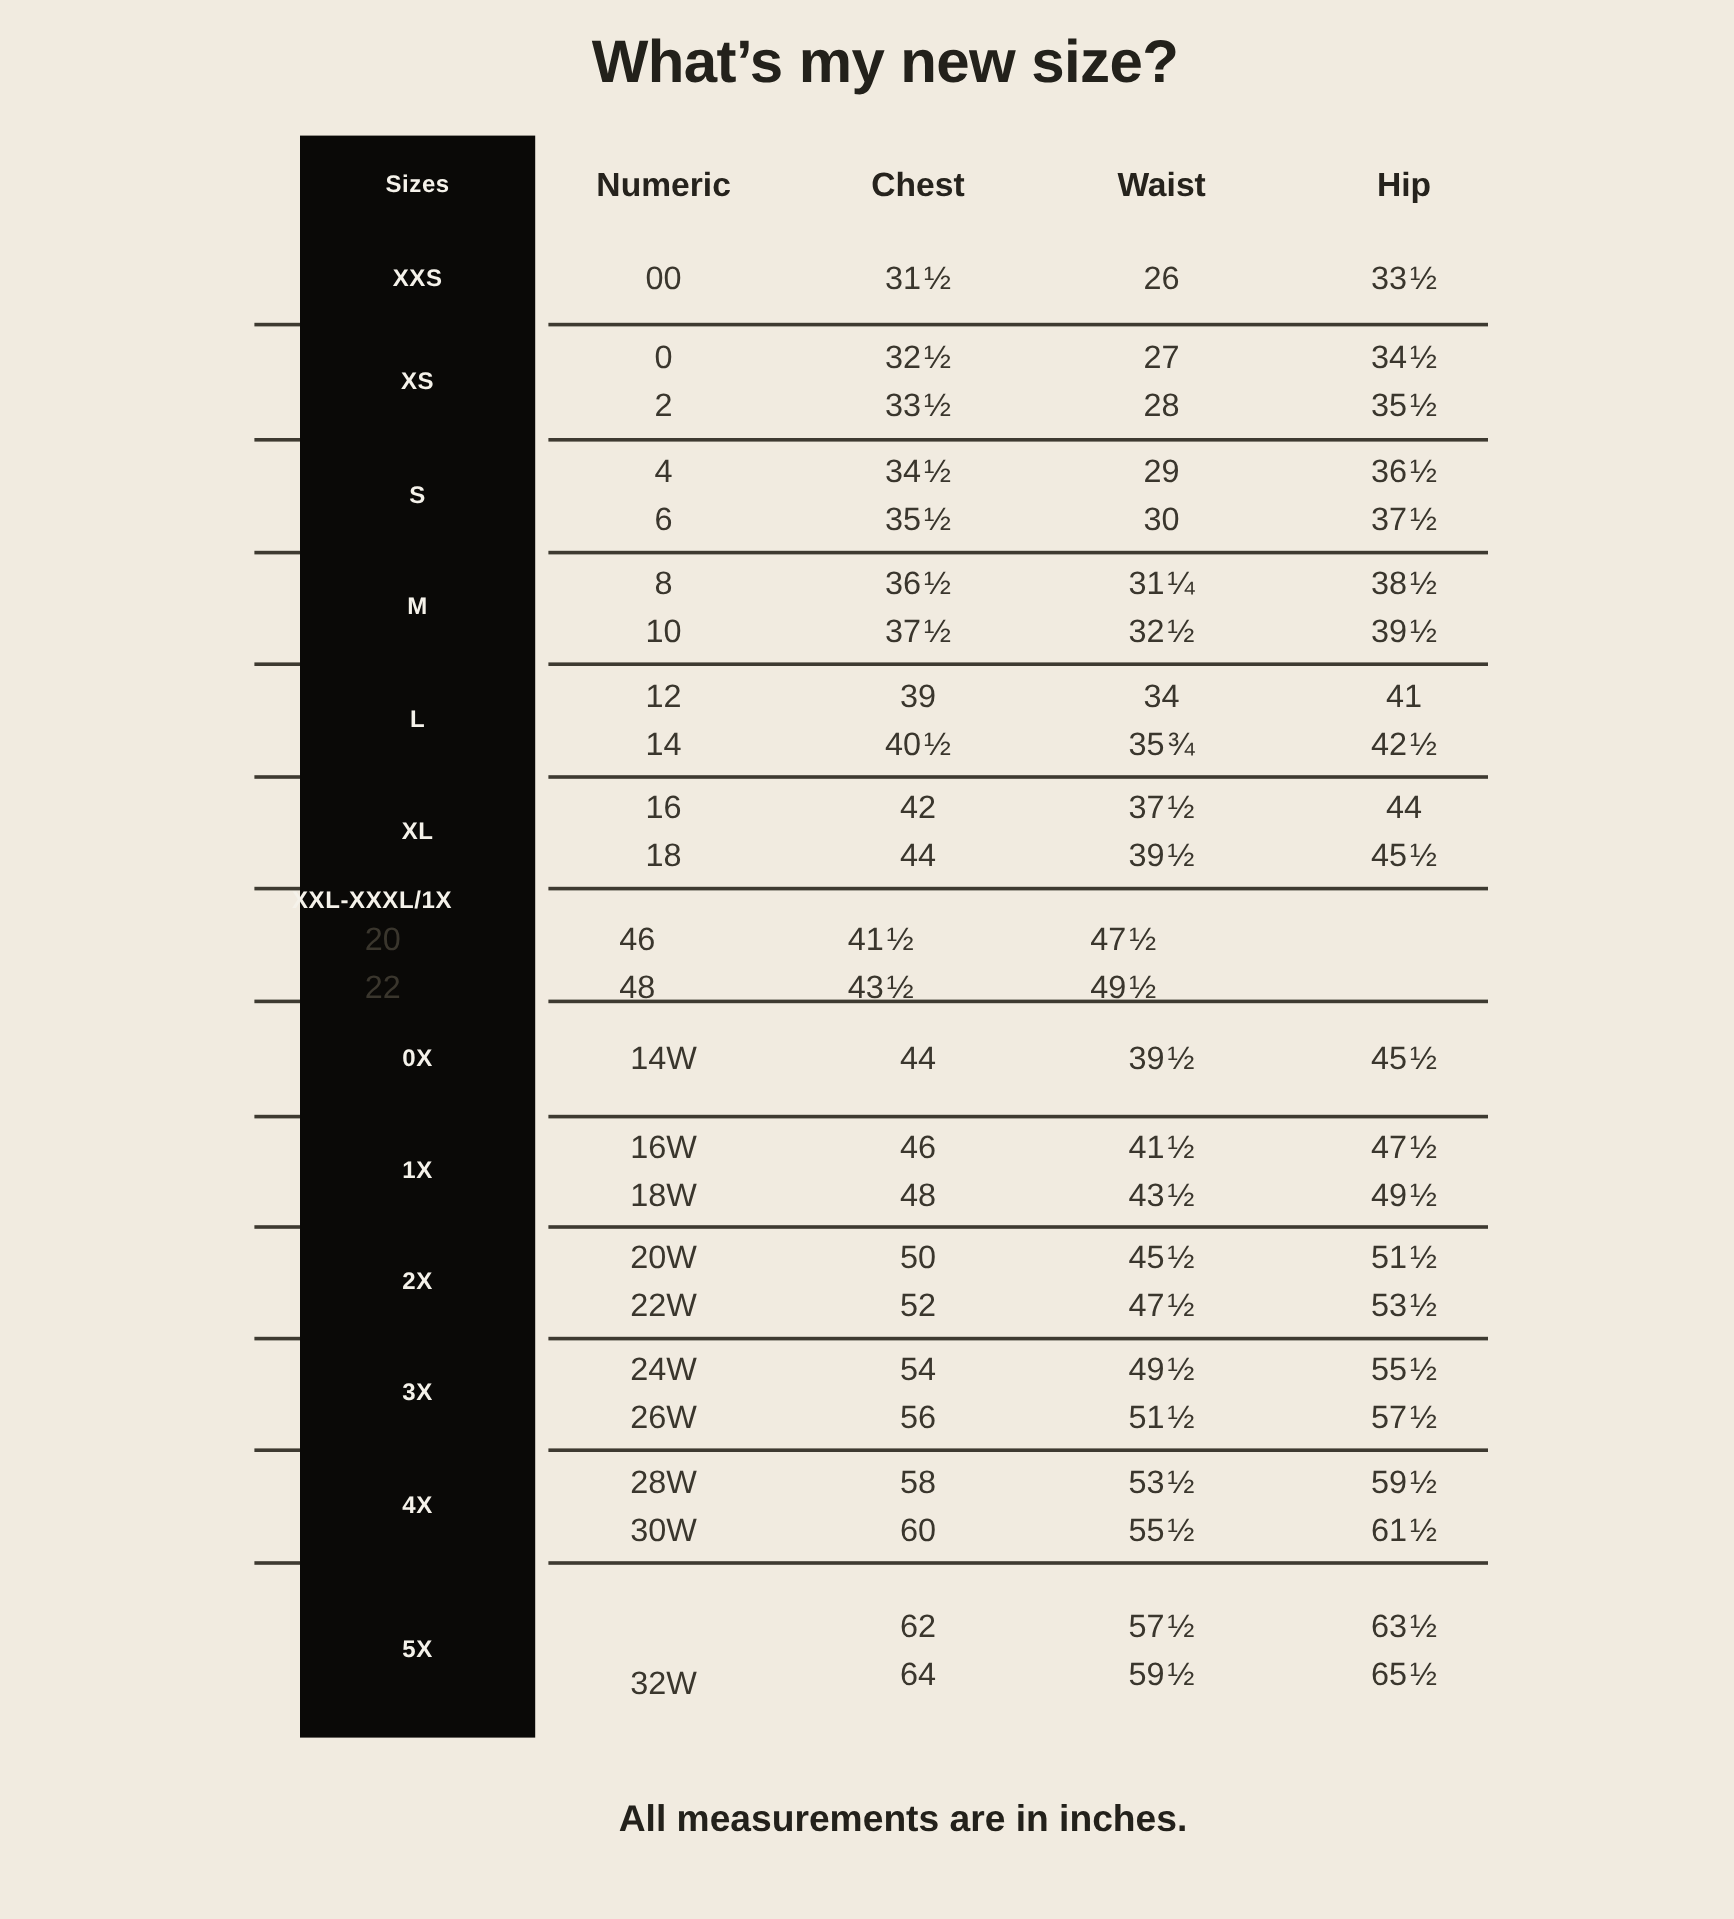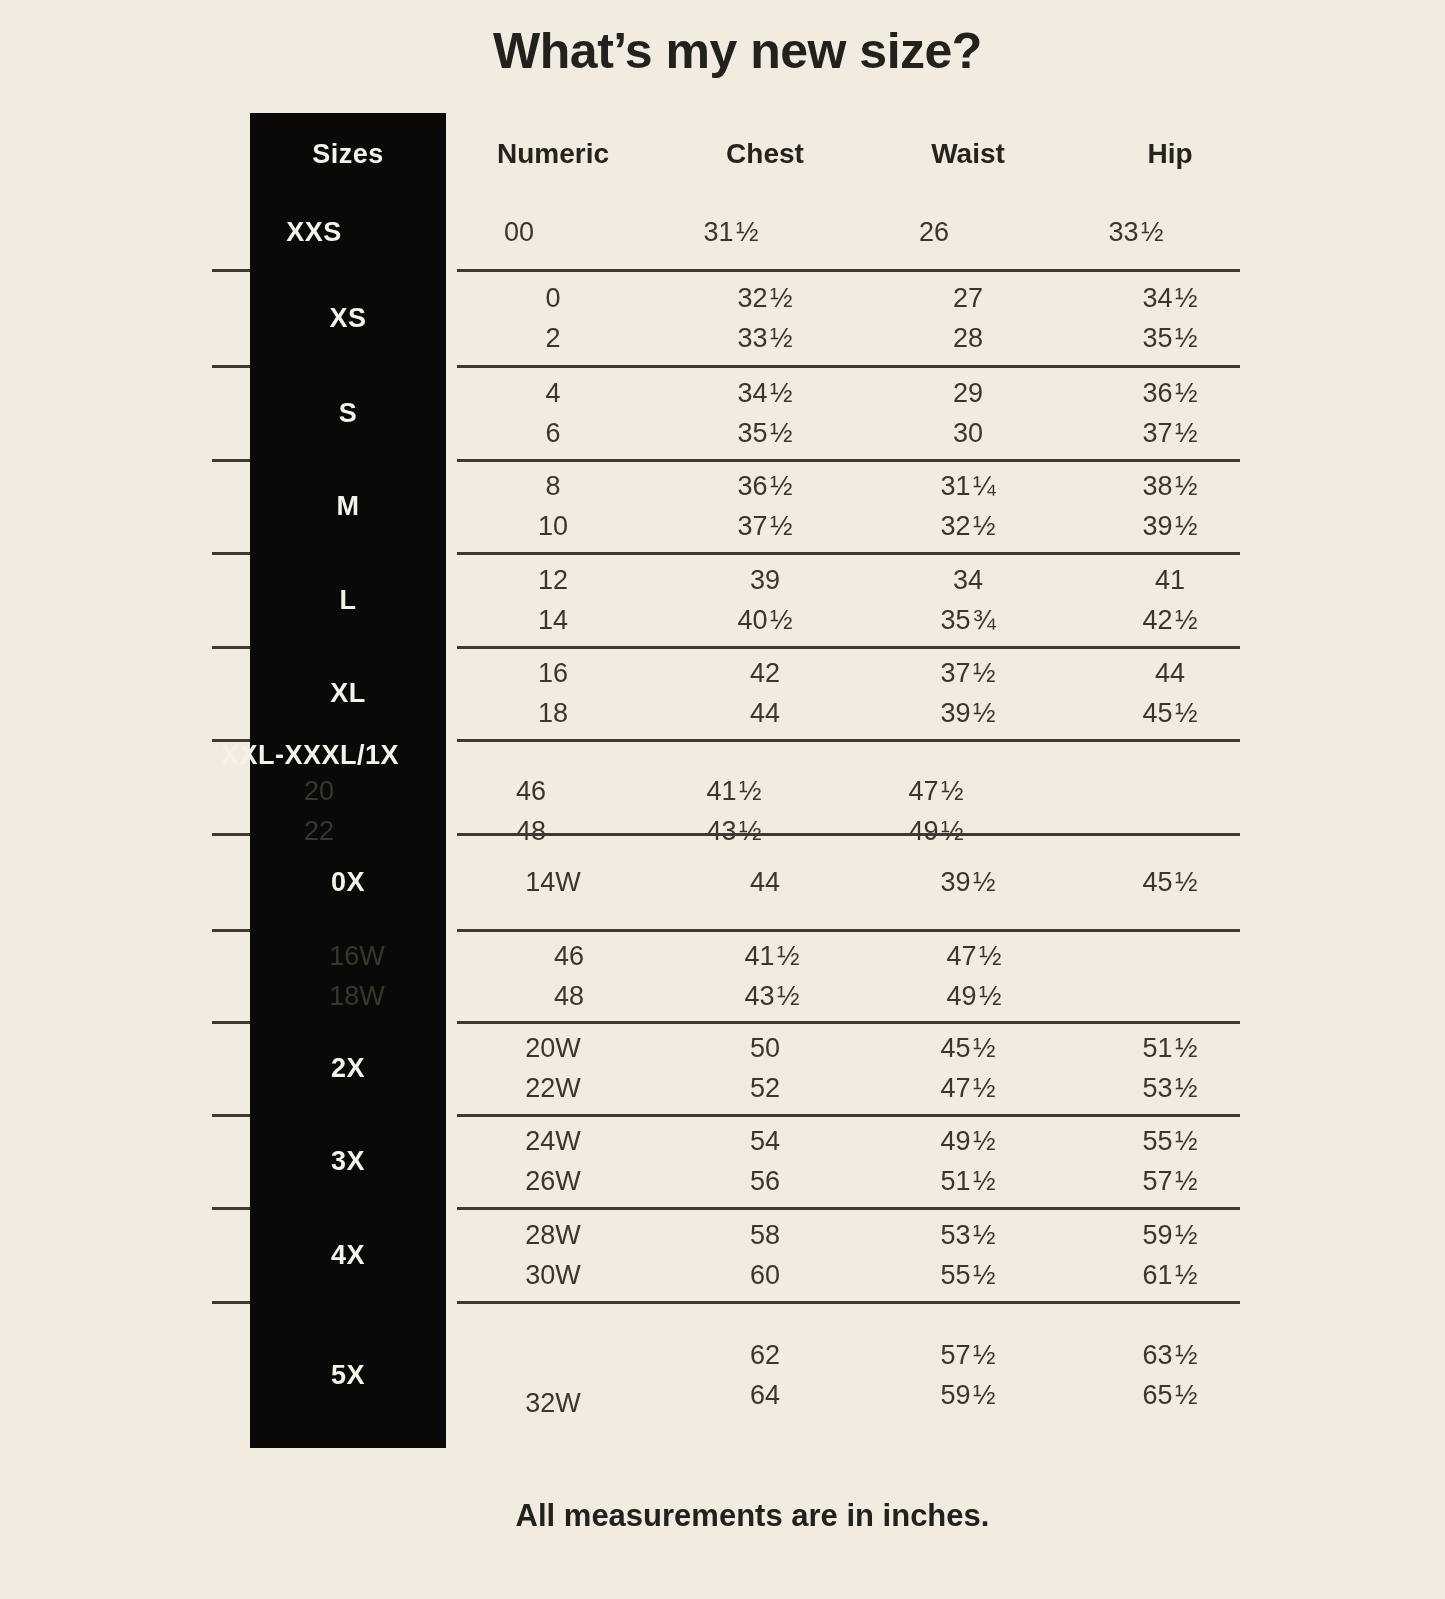--- a/index.html
+++ b/index.html
@@ -14,21 +14,21 @@
     text-align:center;font-size:50px;font-weight:bold;color:#23211b;
     letter-spacing:-0.5px;
   }
   .chart{position:absolute;left:212px;top:113px;width:1028px;}
   .panel{position:absolute;left:38px;top:0;width:196px;height:1335px;background:#0a0907;}
   .band{position:relative;display:flex;}
   .stub{width:38px;flex:none;}
   .label-cell{
     width:196px;flex:none;position:relative;z-index:1;
     display:flex;align-items:center;justify-content:center;
-    color:#f5f2ea;font-weight:bold;font-size:27px;text-align:center;
+    color:#f5f2ea;font-weight:bold;font-size:20px;text-align:center;
     letter-spacing:0.5px;white-space:nowrap;
   }
   .rows-area{
     width:828px;flex:none;position:relative;
     display:flex;flex-direction:column;justify-content:center;
   }
   .row{
     display:grid;grid-template-columns:214px 210px 196px 208px;
     height:40px;align-items:center;text-align:center;
     font-size:27px;word-spacing:-5px;color:#3a362d;
@@ -65,21 +65,21 @@
         <div class="row">
           <div class="cell">Numeric</div>
           <div class="cell">Chest</div>
           <div class="cell">Waist</div>
           <div class="cell">Hip</div>
         </div>
       </div>
     </div>
 
     <div id="groups">
-        <div class="band group" style="height: 75px; justify-content: flex-end;">
+        <div class="band group" style="height: 75px;">
           <div class="stub"></div>
           <div class="label-cell">XXS</div>
           <div class="rows-area">
             <div class="row">
               <div class="cell">00</div>
               <div class="cell">31 ½</div>
               <div class="cell">26</div>
               <div class="cell">33 ½</div>
             </div>
           </div>
@@ -215,20 +215,21 @@
               <div class="cell">44</div>
               <div class="cell">39 ½</div>
               <div class="cell">45 ½</div>
             </div>
           </div>
           <div class="sep-l"></div>
           <div class="sep-r"></div>
         </div>
         <div class="band group" style="height: 92px;">
           <div class="stub"></div>
+          <div class="label-cell">1X</div>
           <div class="rows-area">
             <div class="row">
               <div class="cell">16W</div>
               <div class="cell">46</div>
               <div class="cell">41 ½</div>
               <div class="cell">47 ½</div>
             </div>
             <div class="row">
               <div class="cell">18W</div>
               <div class="cell">48</div>

